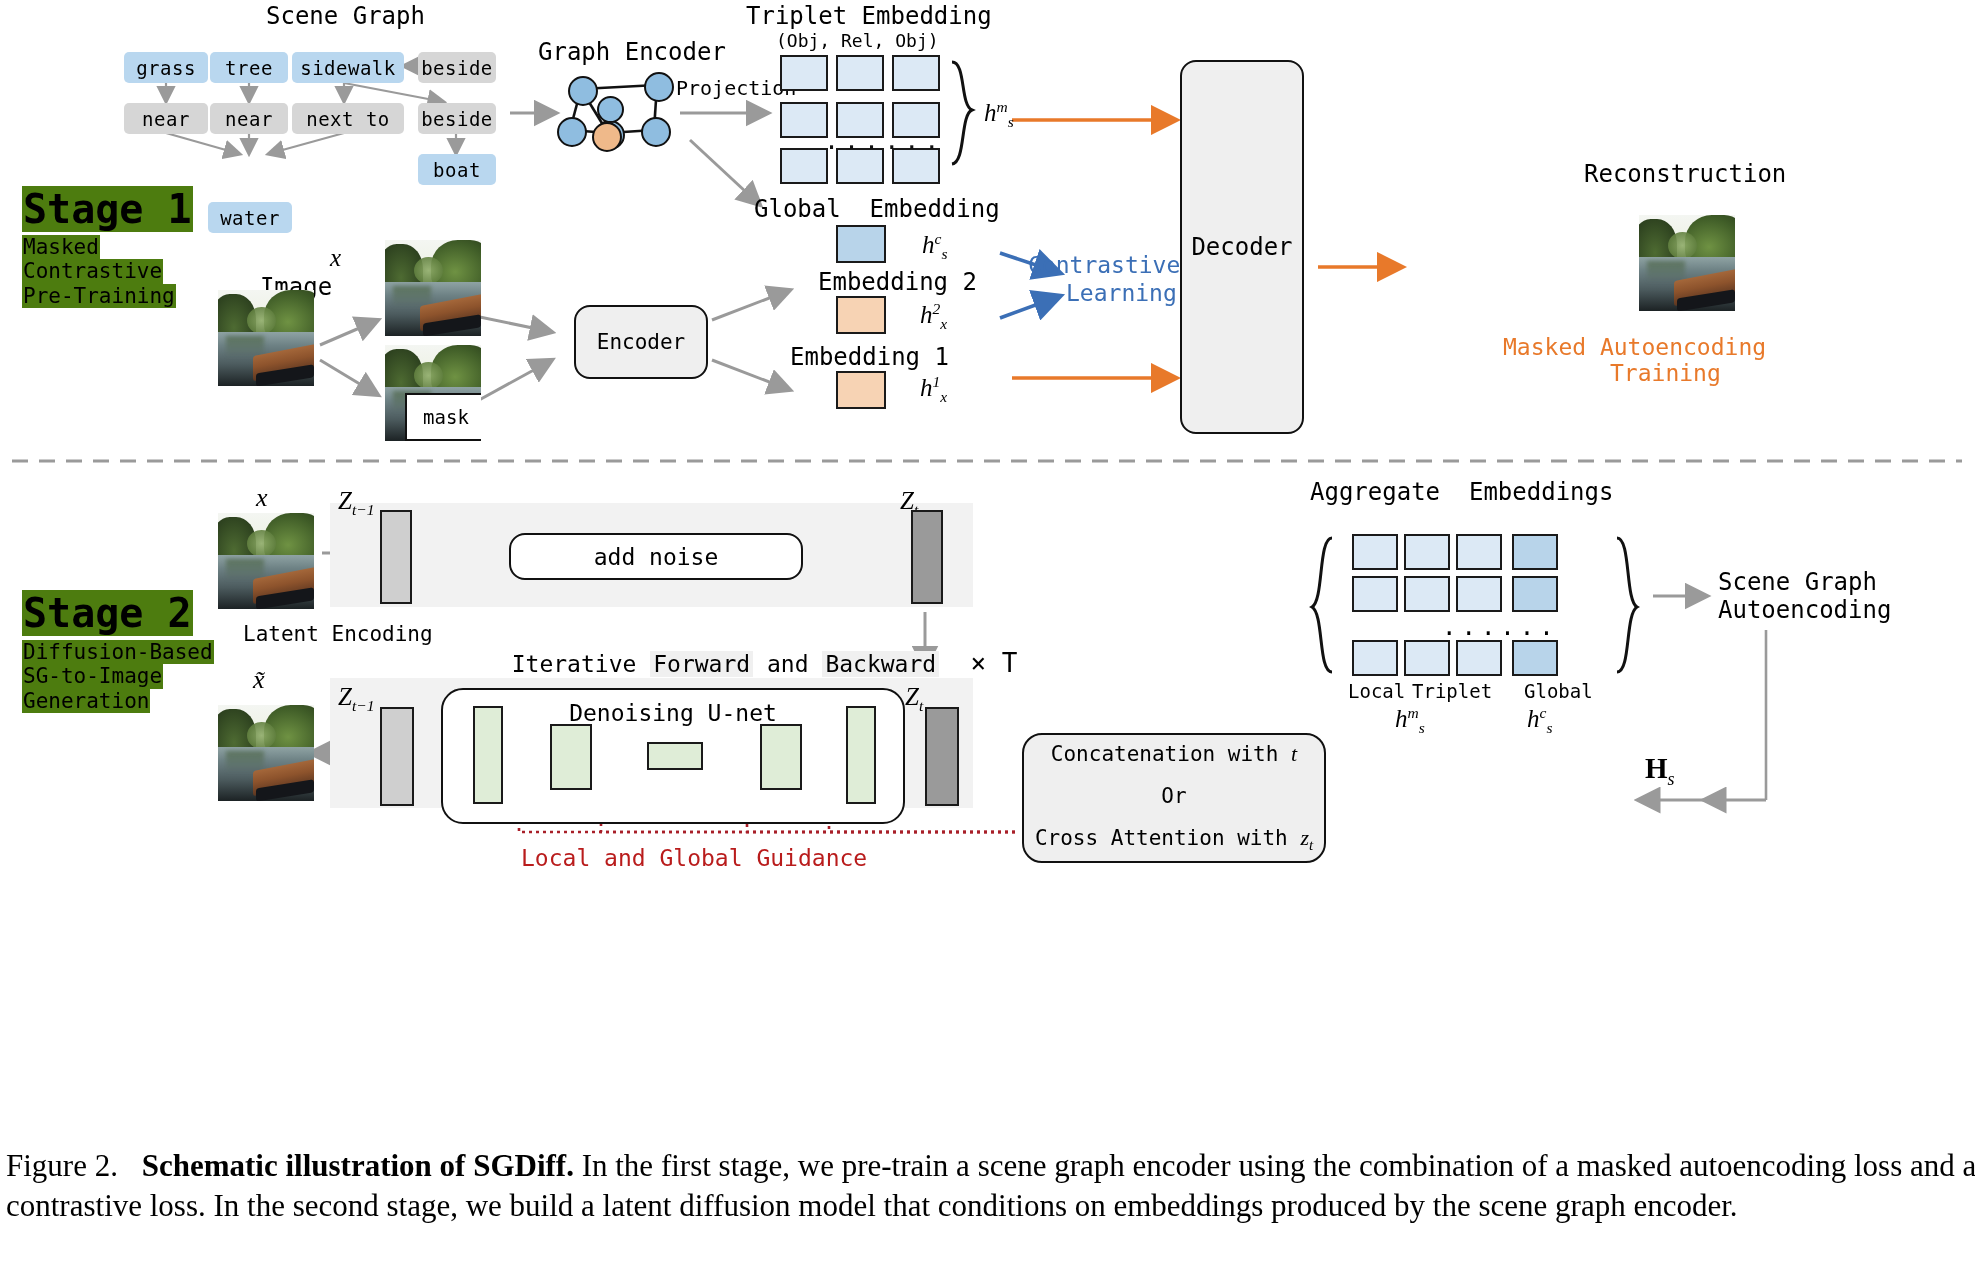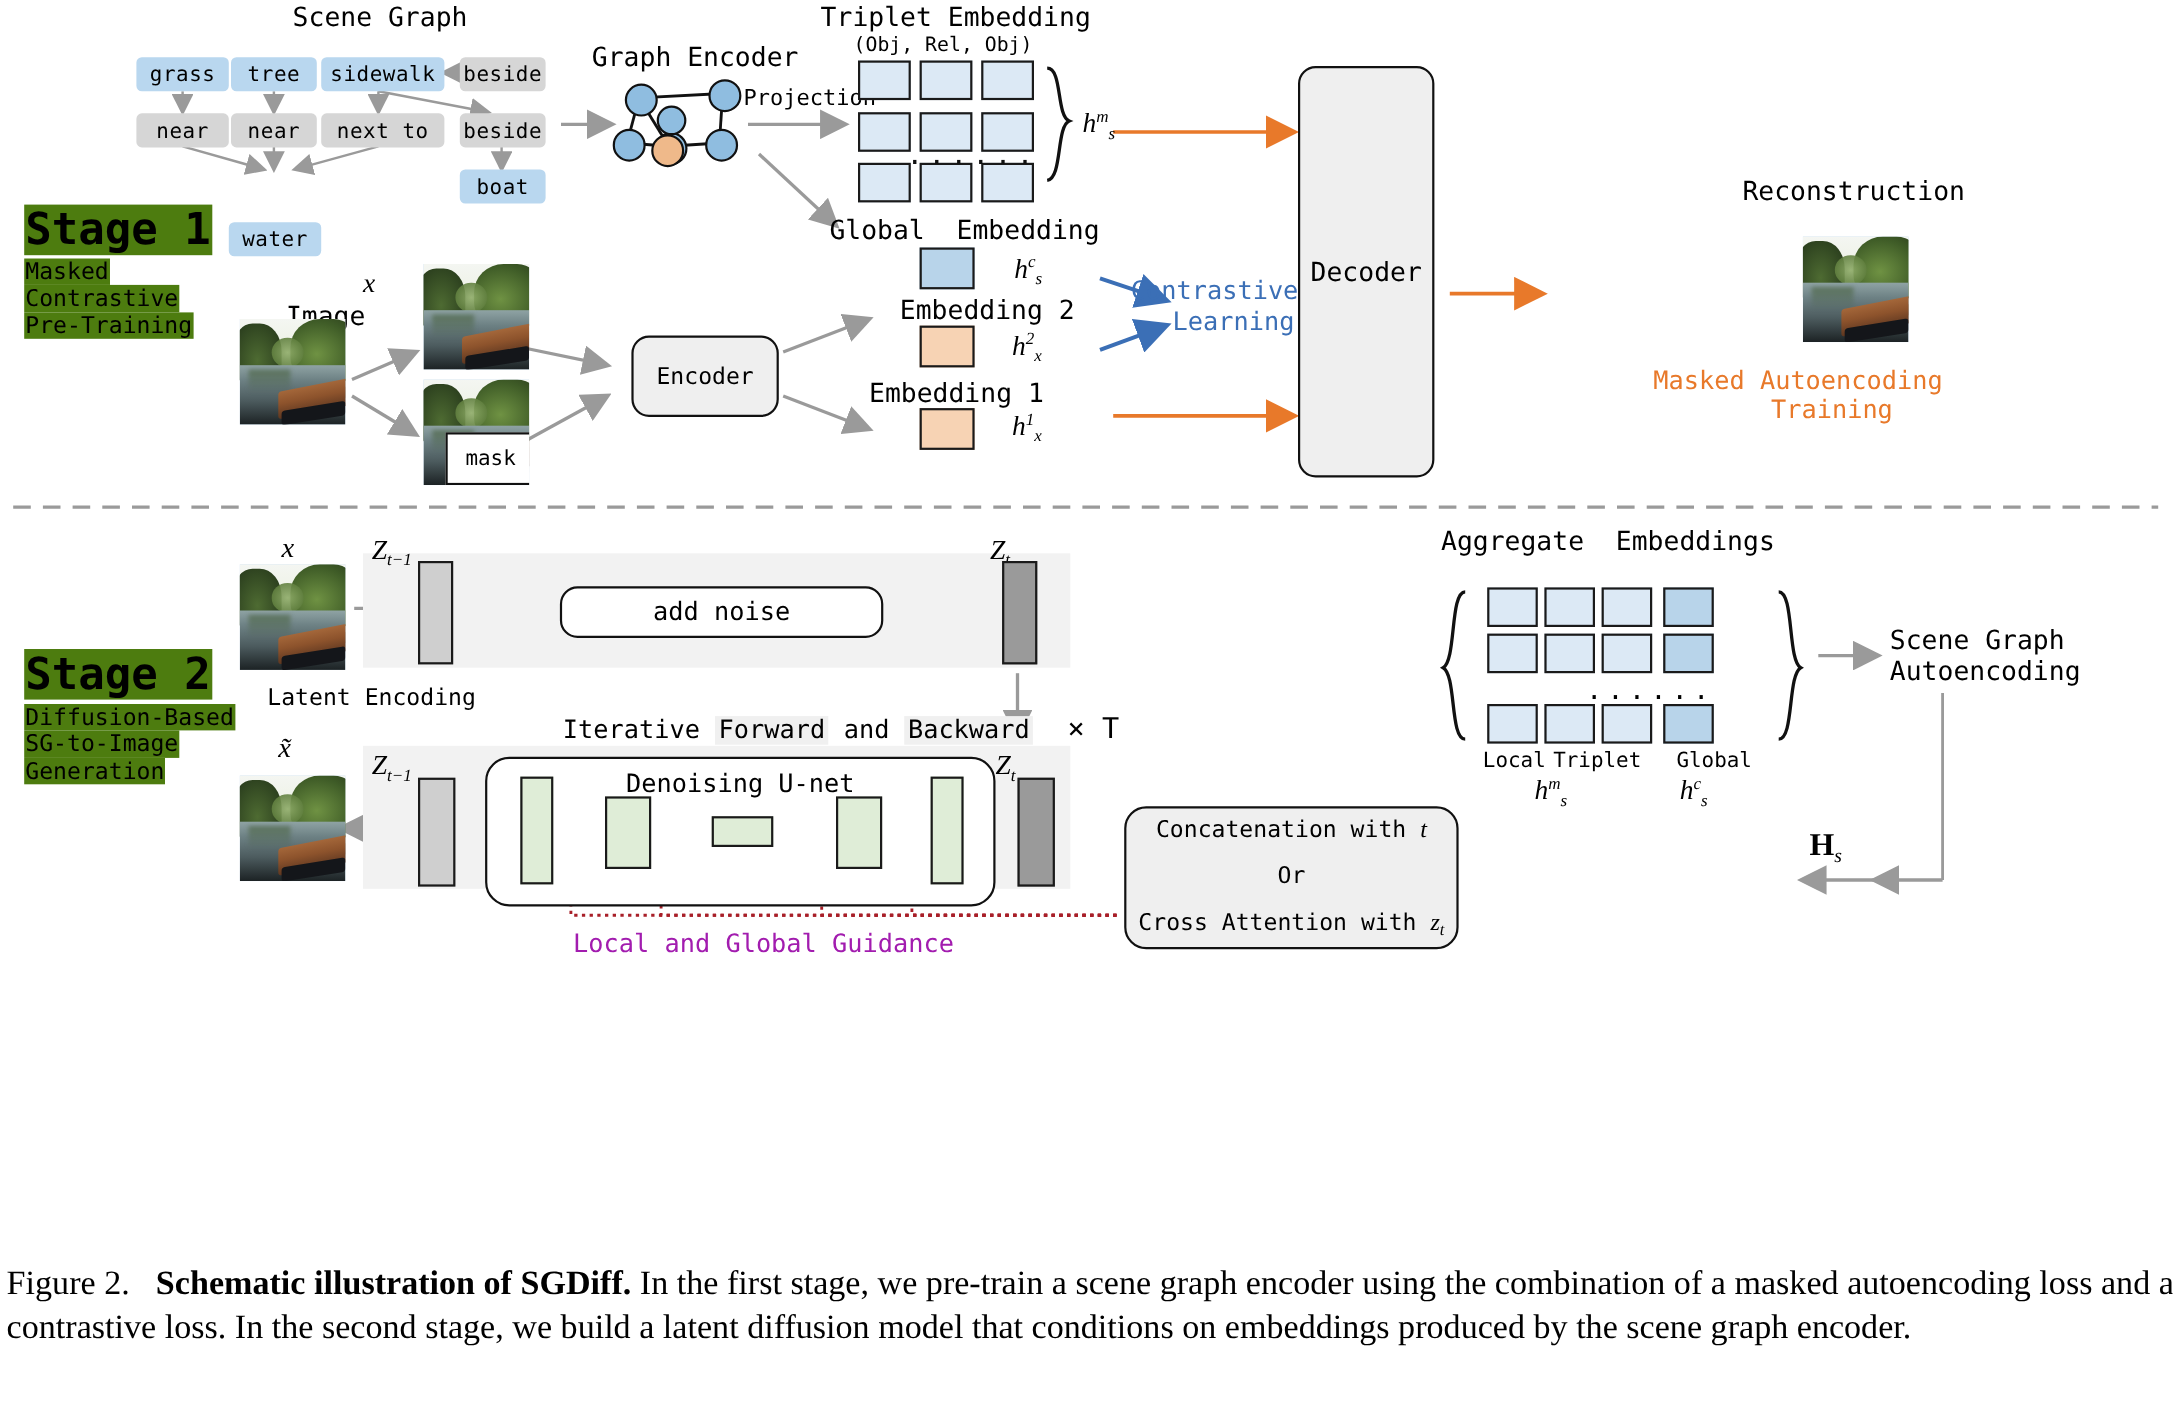--- a/index.html
+++ b/index.html
@@ -418,21 +418,21 @@
 <div class="emb green" style="left:550px;top:724px;width:38px;height:62px;"></div>
 <div class="emb green" style="left:647px;top:742px;width:52px;height:24px;"></div>
 <div class="emb green" style="left:760px;top:724px;width:38px;height:62px;"></div>
 <div class="emb green" style="left:846px;top:706px;width:26px;height:94px;"></div>
 
 <div class="math" style="left:905px;top:683px;">
   <span>Z</span><sub>t</sub>
 </div>
 <div class="emb dgrey" style="left:925px;top:707px;width:30px;height:95px;"></div>
 
-<div class="lbl" style="left:521px;top:845px;color:#a21caf;font-size:23px;">Local and Global Guidance</div>
+<div class="lbl" style="left:521px;top:845px;color:#b91c1c;font-size:23px;">Local and Global Guidance</div>
 
 <div class="lbl big" style="left:1310px;top:478px;">Aggregate  Embeddings</div>
 
 <div class="emb lblue" style="left:1352px;top:534px;width:42px;height:32px;"></div>
 <div class="emb lblue" style="left:1404px;top:534px;width:42px;height:32px;"></div>
 <div class="emb lblue" style="left:1456px;top:534px;width:42px;height:32px;"></div>
 <div class="emb mblue" style="left:1512px;top:534px;width:42px;height:32px;"></div>
 
 <div class="emb lblue" style="left:1352px;top:576px;width:42px;height:32px;"></div>
 <div class="emb lblue" style="left:1404px;top:576px;width:42px;height:32px;"></div>

